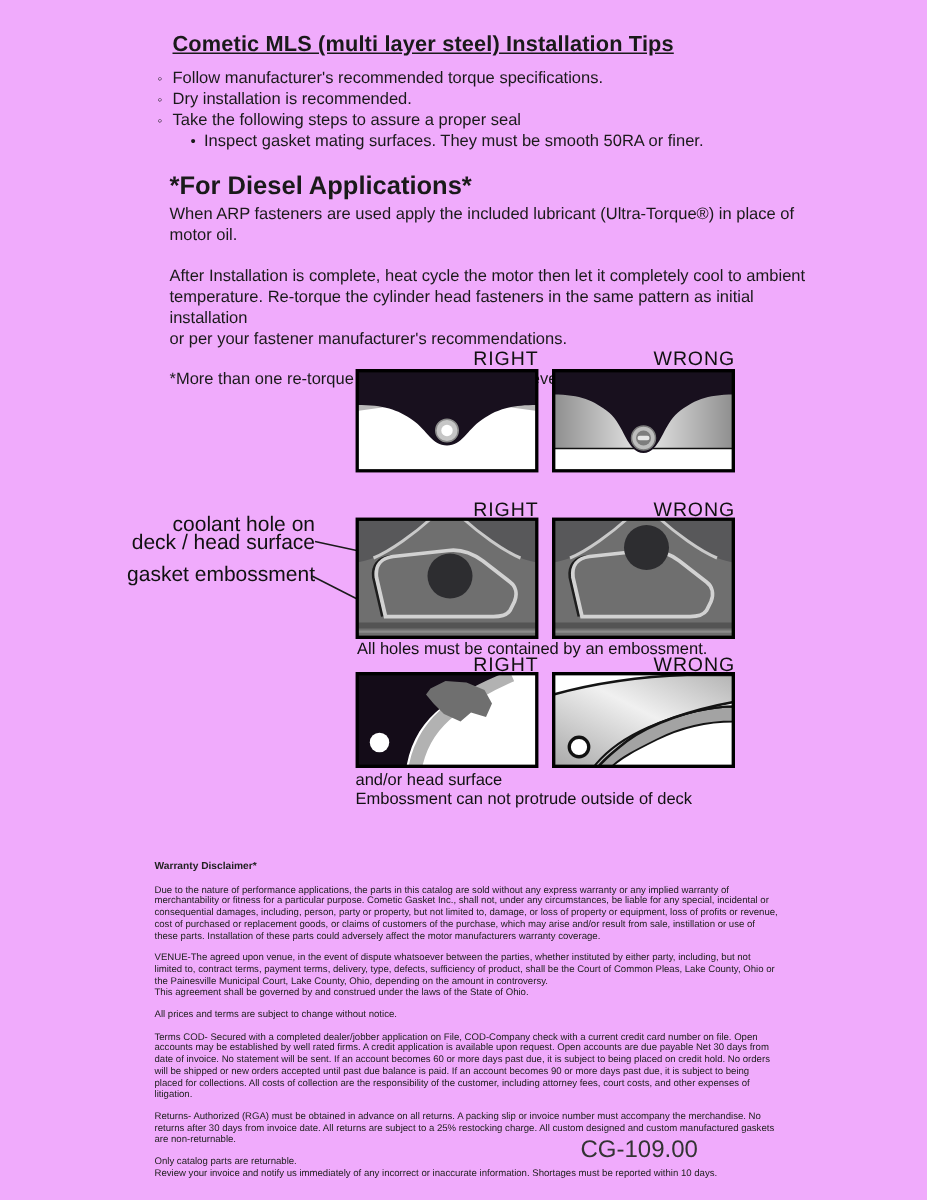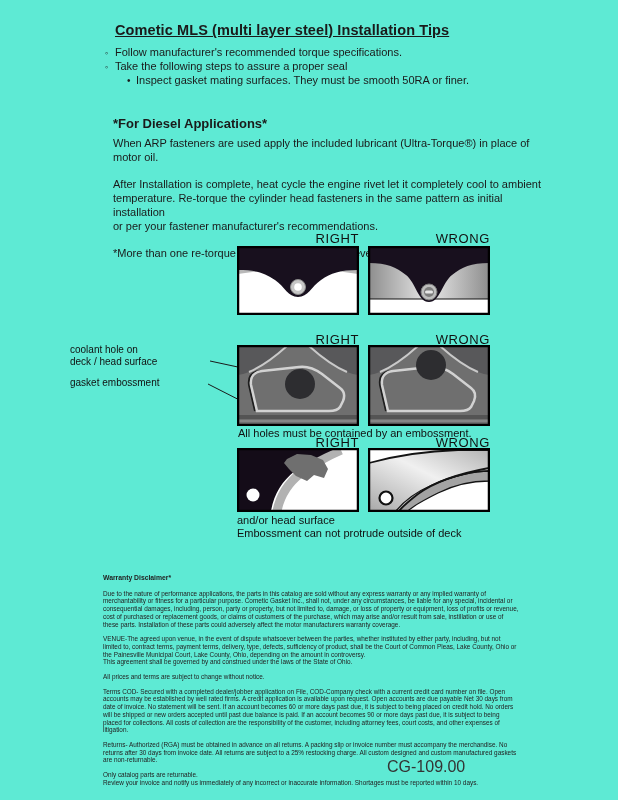--- a/index.html
+++ b/index.html
@@ -1,53 +1,53 @@
 <!DOCTYPE html>
 <html><head>
 <meta charset="utf-8">
 <style>
   html,body{margin:0;padding:0;background:#e8e8e8;}
   .page{
     position:relative;
     width:618px;height:800px;
     margin:0 auto;
-    background:#5eead4;
+    background:#f0abfc;
     font-family:"Liberation Sans","DejaVu Sans",sans-serif;
     color:#1a1a1a;
     overflow:hidden;
   }
   
   .title{
     position:absolute;left:115px;top:22px;
     font-size:14.5px;font-weight:bold;
     text-decoration:underline;
     letter-spacing:0.1px;
   }
   .tips{position:absolute;left:105px;top:45px;width:440px;font-size:11px;line-height:14px;}
   .tip{position:relative;padding-left:10px;}
   .tip .marker{position:absolute;left:0;top:0;}
   .tip .marker::before{content:"\25E6";font-size:9px;}
   .subtip{position:relative;margin-left:22px;padding-left:9px;}
   .subtip .marker{position:absolute;left:0;top:0;}
   .subtip .marker::before{content:"\2022";font-size:10px;}
   
   .diesel{position:absolute;left:113px;top:117px;width:440px;font-size:11px;line-height:14px;}
-  .diesel-heading{font-weight:bold;font-size:13px;margin-bottom:5px;}
+  .diesel-heading{font-weight:bold;font-size:17px;margin-bottom:5px;}
   .para{margin-bottom:13px;}
   
   .rw-label{
     position:absolute;width:122px;text-align:right;
     font-size:13px;letter-spacing:0.6px;color:#111;
   }
   .panel{position:absolute;width:122px;}
   .panel svg{display:block;width:122px;}
   .caption{position:absolute;font-size:11px;line-height:13px;color:#111;}
   .annot{
-    position:absolute;font-size:10px;line-height:11.5px;
-    text-align:left;color:#111;
+    position:absolute;font-size:14px;line-height:11.5px;
+    text-align:right;color:#111;
   }
   .leader-svg{position:absolute;pointer-events:none;}
   
   .legal{position:absolute;left:103px;top:574px;width:416px;
     font-size:6.4px;line-height:7.7px;color:#222;}
   .legal .lhead{font-weight:bold;font-size:6.8px;margin-bottom:8px;}
   .legal .lpara{margin-bottom:7px;}
   .legal .tight{margin-bottom:0;}
   .page-code{position:absolute;left:387px;top:758px;font-size:16px;color:#333;}
 </style>
@@ -58,35 +58,39 @@
 
   <div class="title">Cometic MLS (multi layer steel) Installation Tips</div>
 
   <div class="tips">
     <div class="tip">
       <span class="marker"></span>
       <span>Follow manufacturer's recommended torque specifications.</span>
     </div>
     <div class="tip">
       <span class="marker"></span>
+      <span>Dry installation is recommended.</span>
+    </div>
+    <div class="tip">
+      <span class="marker"></span>
       <span>Take the following steps to assure a proper seal</span>
     </div>
     <div class="subtip">
       <span class="marker"></span>
       <span>Inspect gasket mating surfaces.  They must be smooth 50RA or finer.</span>
     </div>
   </div>
 
   <div class="diesel">
     <div class="diesel-heading">*For Diesel Applications*</div>
     <div class="para">
       <div>When ARP fasteners are used apply the included lubricant (Ultra-Torque®) in place of motor oil.</div>
     </div>
     <div class="para">
-      <div>After Installation is complete, heat cycle the engine rivet let it completely cool to ambient</div>
+      <div>After Installation is complete, heat cycle the motor then let it completely cool to ambient</div>
       <div>temperature. Re-torque the cylinder head fasteners in the same pattern as initial installation</div>
       <div>or per your fastener manufacturer's recommendations.</div>
     </div>
     <div class="para">*More than one re-torque may be required to achieve proper fastener stretch*</div>
   </div>
 
   <div class="rw-label" style="left:237px;top:231px">RIGHT</div>
   <div class="rw-label" style="left:368px;top:231px">WRONG</div>
 
   <div class="panel" style="left:237px;top:246px">

